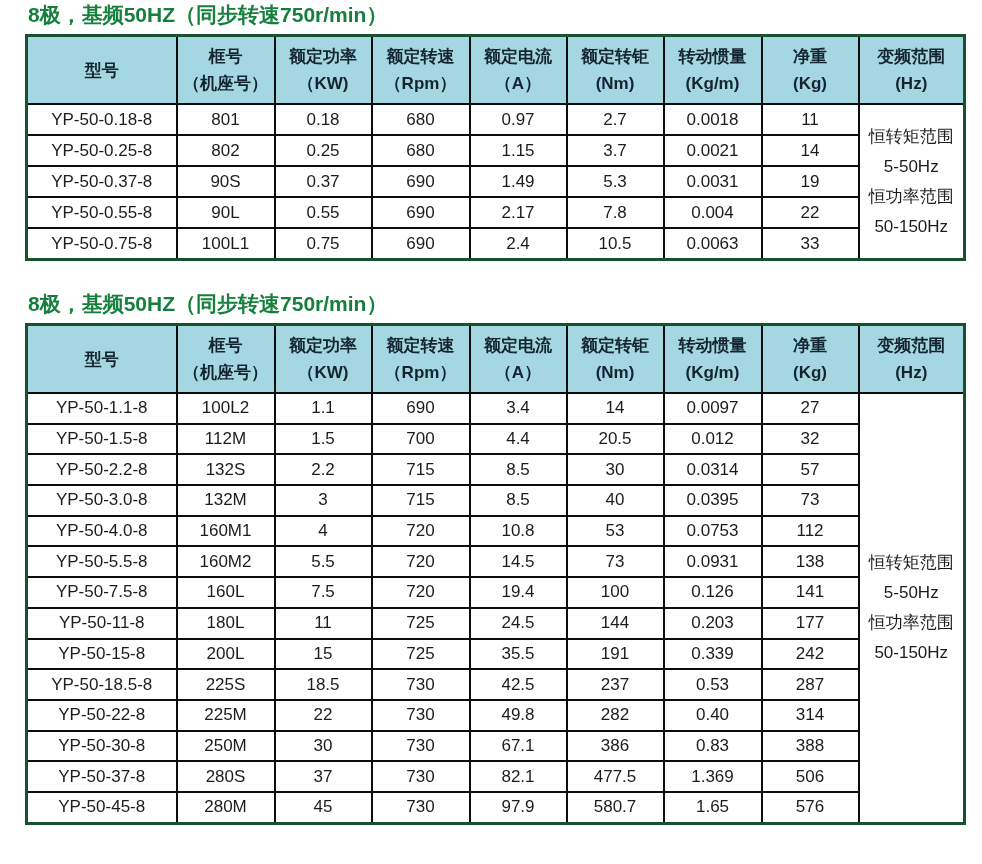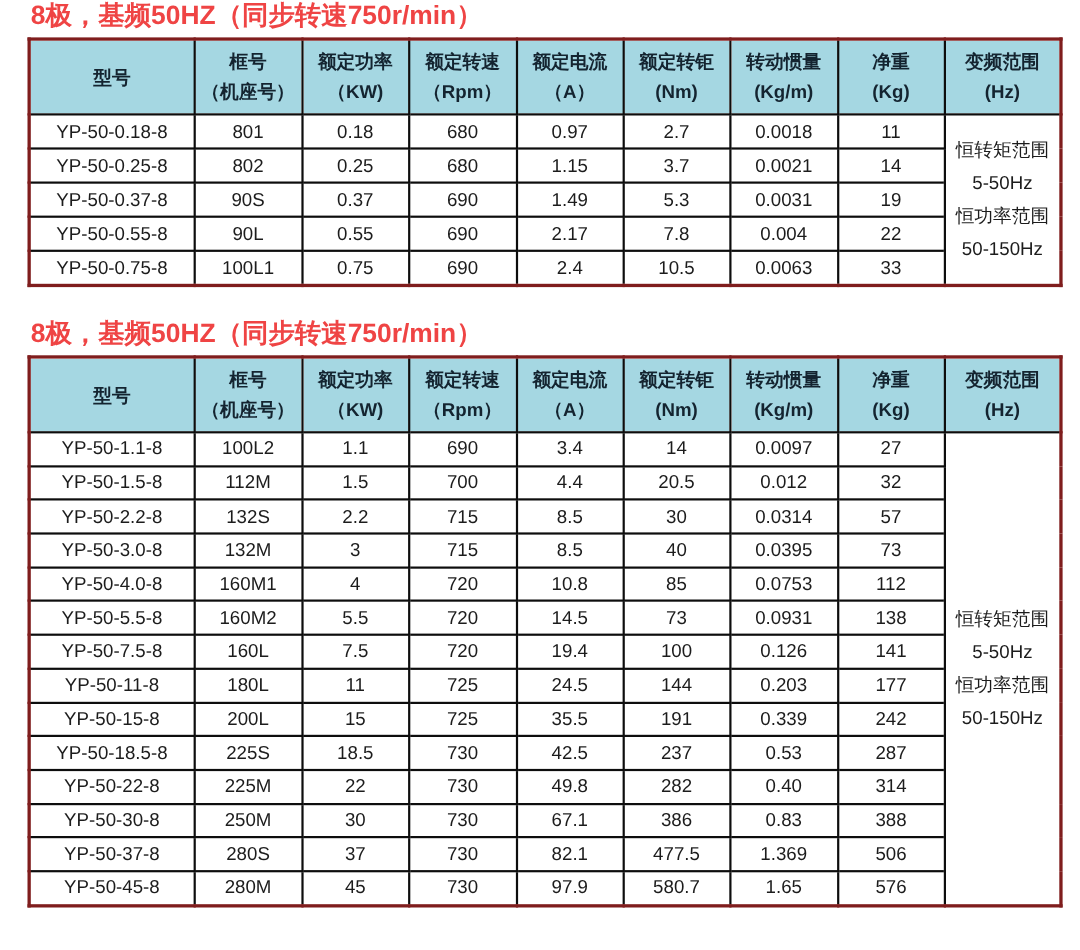--- a/index.html
+++ b/index.html
@@ -12,29 +12,29 @@
     width: 982px;
     height: 864px;
     box-sizing: border-box;
     padding: 2px 0 0 25px;
     overflow: hidden;
   }
   .section { margin: 0; }
   .section + .section { margin-top: 30px; }
   .table-title {
     margin: 0 0 6px 3px;
-    font-size: 24px;
+    font-size: 21px;
     line-height: 26px;
     font-weight: 700;
-    color: #ef4444;
+    color: #15803d;
   }
   table.spec {
     border-collapse: collapse;
     table-layout: fixed;
-    border: 3px solid #7f1d1d;
+    border: 3px solid #14532d;
   }
   table.spec th, table.spec td {
     border: 2px solid #0d0d0d;
     text-align: center;
     vertical-align: middle;
     overflow: hidden;
     white-space: nowrap;
   }
   table.spec th {
     background: #a5d7e2;
@@ -279,21 +279,21 @@
             <td>40</td>
             <td>0.0395</td>
             <td>73</td>
           </tr>
           <tr>
             <td>YP-50-4.0-8</td>
             <td>160M1</td>
             <td>4</td>
             <td>720</td>
             <td>10.8</td>
-            <td>85</td>
+            <td>53</td>
             <td>0.0753</td>
             <td>112</td>
           </tr>
           <tr>
             <td>YP-50-5.5-8</td>
             <td>160M2</td>
             <td>5.5</td>
             <td>720</td>
             <td>14.5</td>
             <td>73</td>

